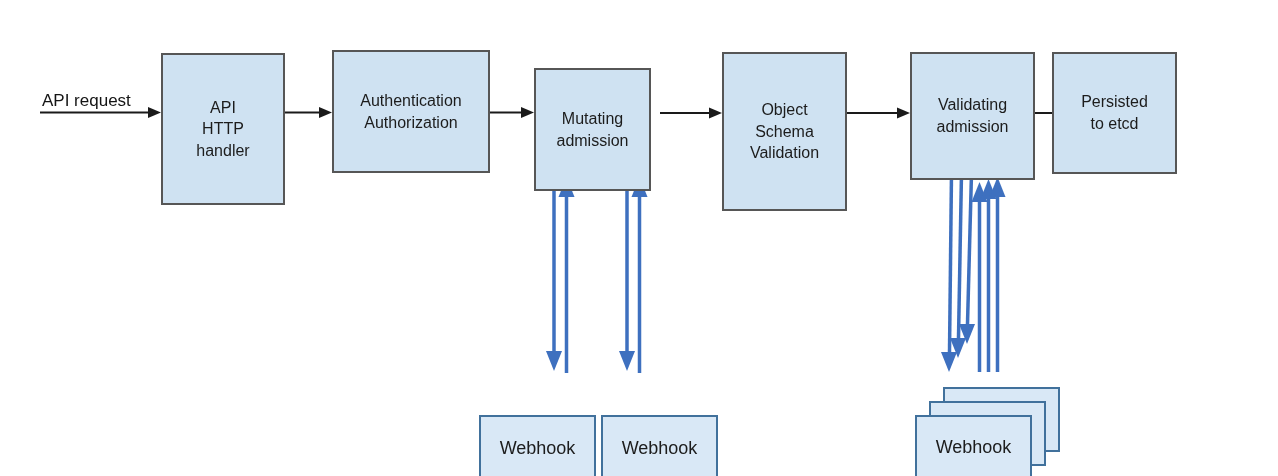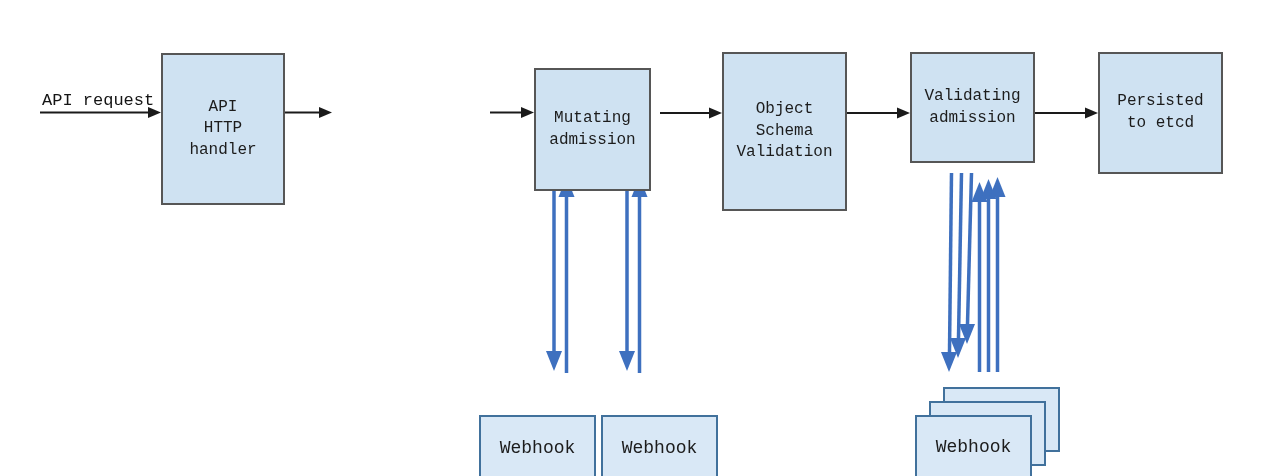--- a/index.html
+++ b/index.html
@@ -1,18 +1,18 @@
 <!DOCTYPE html>
 <html style="--node-fill: #cfe2f2; --node-border: #565656; --webhook-fill: #d9e8f6; --webhook-border: #41719c; --flow-arrow: #1a1a1a; --webhook-arrow: #3e70bf;"><head>
 <meta charset="utf-8">
 <style>
   html,body{margin:0;padding:0;background:#ffffff;}
   .canvas{
     position:relative;width:1278px;height:476px;background:#ffffff;
-    font-family:Liberation Mono, monospace;overflow:hidden;
+    font-family:Liberation Sans, sans-serif;overflow:hidden;
   }
   .node{
     position:absolute;display:flex;align-items:center;justify-content:center;
     text-align:center;white-space:pre-line;box-sizing:border-box;
     color:#1c1c1c;
   }
   .main-node{
     background:var(--node-fill);border:2px solid var(--node-border);
     font-size:16px;line-height:1.35;z-index:3;
   }
@@ -107,34 +107,38 @@
     </g>
   </svg>
 
   <div class="request-label">API request</div>
 
   <div class="node main-node" style="left:161px;top:53px;width:124px;height:152px">
     <span>API
 HTTP
 handler</span>
   </div>
+  <div class="node main-node" style="left:332px;top:50px;width:158px;height:123px">
+    <span>Authentication
+Authorization</span>
+  </div>
   <div class="node main-node" style="left:534px;top:68px;width:117px;height:123px">
     <span>Mutating
 admission</span>
   </div>
   <div class="node main-node" style="left:722px;top:52px;width:125px;height:159px">
     <span>Object
 Schema
 Validation</span>
   </div>
-  <div class="node main-node" style="left:910px;top:52px;width:125px;height:111px">
+  <div class="node main-node" style="left:910px;top:52px;width:125px;height:128px">
     <span>Validating
 admission</span>
   </div>
-  <div class="node main-node" style="left:1098px;top:52px;width:125px;height:122px">
+  <div class="node main-node" style="left:1052px;top:52px;width:125px;height:122px">
     <span>Persisted
 to etcd</span>
   </div>
 
   <div class="node webhook-node front" style="left:479px;top:373px;width:117px;height:67px">
     <span>Webhook</span>
   </div>
   <div class="node webhook-node front" style="left:601px;top:373px;width:117px;height:67px">
     <span>Webhook</span>
   </div>

